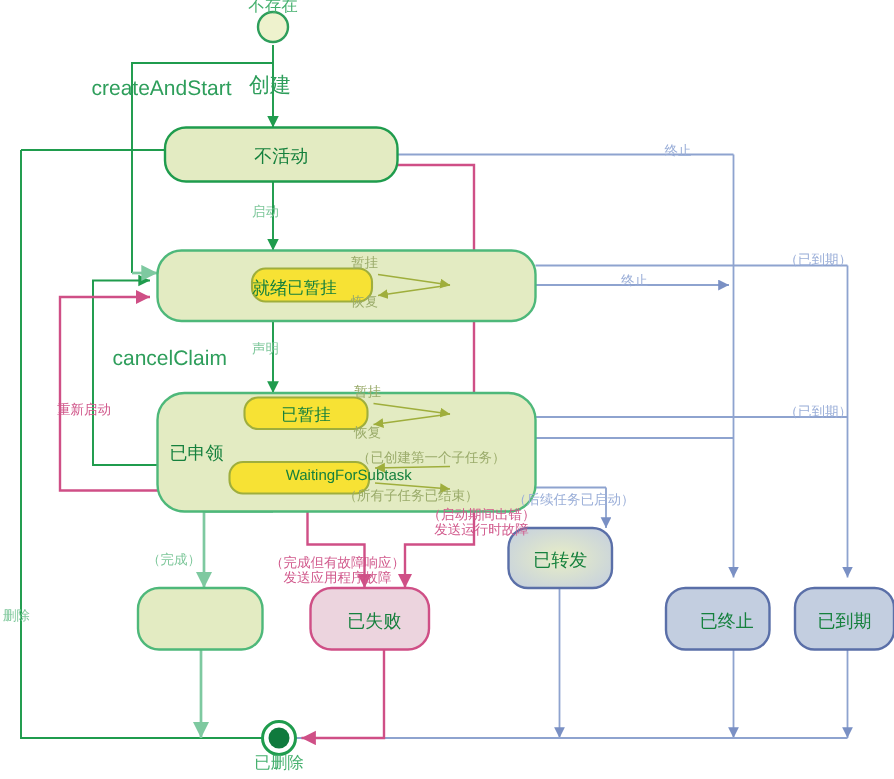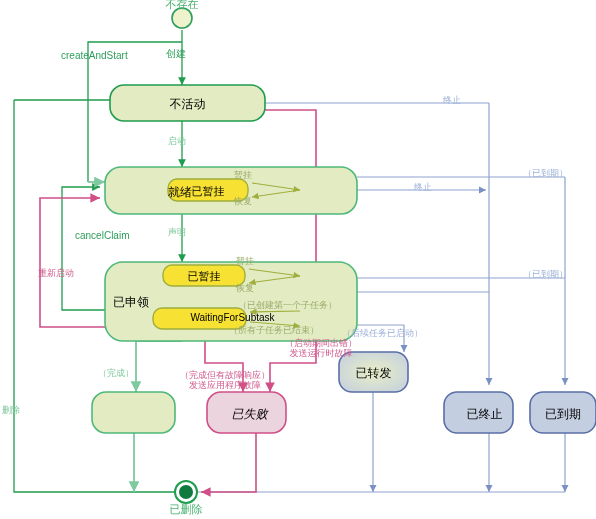--- a/index.html
+++ b/index.html
@@ -1,27 +1,27 @@
 <!DOCTYPE html>
 <html><head>
 <meta charset="utf-8">
 <style>
   html,body{margin:0;padding:0;background:#ffffff;}
   body{width:596px;height:519px;overflow:hidden;
        font-family:"Liberation Sans","DejaVu Sans",sans-serif;}
   #stage{position:relative;width:596px;height:519px;}
   svg{position:absolute;left:0;top:0;}
   .lbl{position:absolute;white-space:nowrap;line-height:1.15;}
-  .lbl-green{color:#2e9e5b;font-size:10px;}
+  .lbl-green{color:#2e9e5b;font-size:14px;}
   .lbl-greenlite{color:#7dc79a;font-size:9px;}
   .lbl-olive{color:#9aab6a;font-size:9px;}
   .lbl-pink{color:#d1598c;font-size:9px;}
   .lbl-blue{color:#9aaed8;font-size:9px;}
   .lbl-start{color:#45b06e;font-size:11px;}
-  .statetext{position:absolute;white-space:nowrap;font-size:12px;color:#000000;}
+  .statetext{position:absolute;white-space:nowrap;font-size:12px;color:#15803d;}
   .statetext.sub{font-size:11px;}
   .center{text-align:center;}
 </style>
 </head>
 <body>
 
 <div id="stage">
 
 <svg width="596" height="519">
   <defs>
@@ -171,21 +171,21 @@
 
 <div class="statetext center" style="left:110px;top:96px;width:155px;">不活动</div>
 
 <div class="statetext" style="left:124px;top:184px;margin-left:44px;">就绪</div>
 <div class="statetext sub center" style="left:168px;top:184px;width:80px;">已暂挂</div>
 
 <div class="statetext" style="left:113px;top:294px;">已申领</div>
 <div class="statetext sub center" style="left:163px;top:269px;width:82px;">已暂挂</div>
 <div class="statetext center" style="left:153px;top:312px;width:93px;font-size:10px;margin-left:33px;">WaitingForSubtask</div>
 
-<div class="statetext center" style="left:207px;top:406px;width:85px;font-style:italic;">已失败</div>
+<div class="statetext center" style="left:207px;top:406px;width:85px;">已失败</div>
 <div class="statetext center" style="left:339px;top:365px;width:69px;text-align:center;">已转发</div>
 <div class="statetext center" style="left:444px;top:406px;width:81px;">已终止</div>
 <div class="statetext center" style="left:530px;top:406px;width:66px;">已到期</div>
 
 <div class="lbl lbl-start center" style="left:147px;top:-2px;width:70px;">不存在</div>
 <div class="lbl lbl-start center" style="left:151px;top:503px;width:70px;">已删除</div>
 
 <div class="lbl lbl-green" style="left:61px;top:50px;">createAndStart</div>
 <div class="lbl lbl-green" style="left:166px;top:48px;">创建</div>
 <div class="lbl lbl-greenlite" style="left:168px;top:136px;">启动</div>

